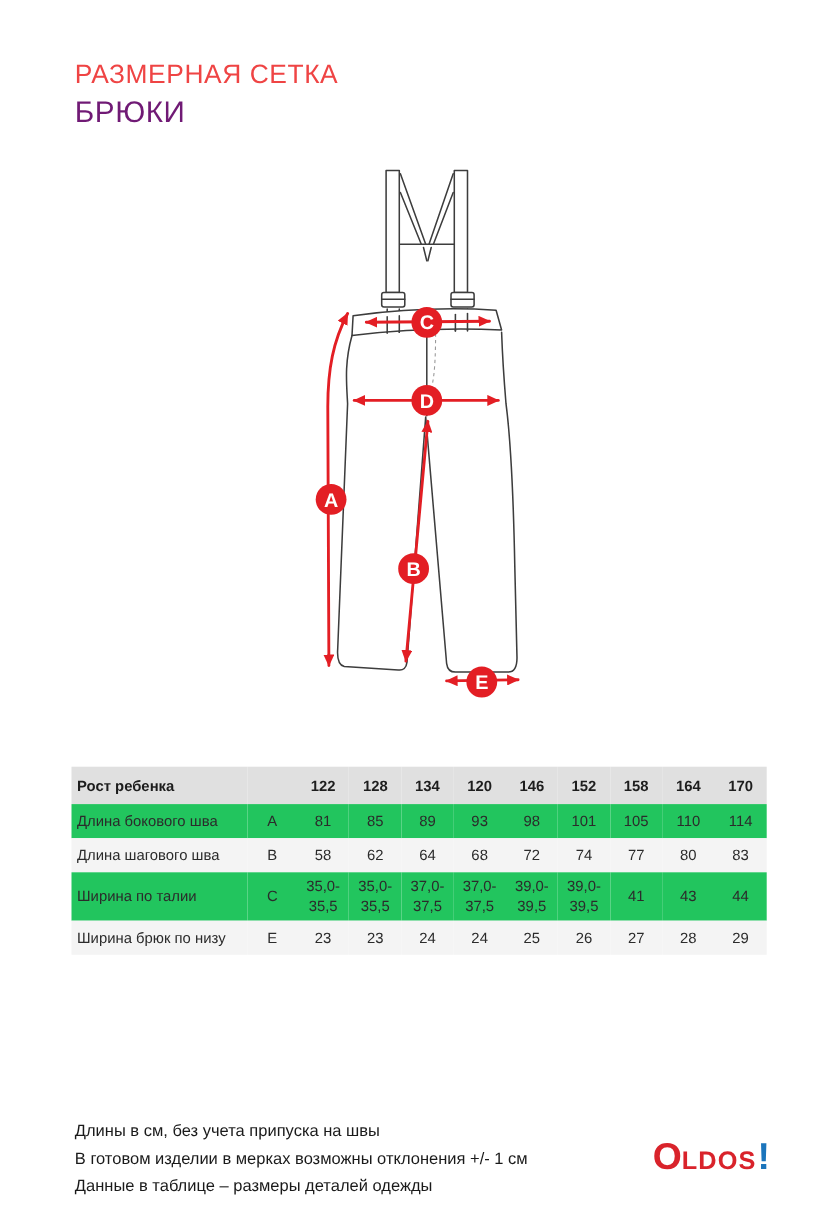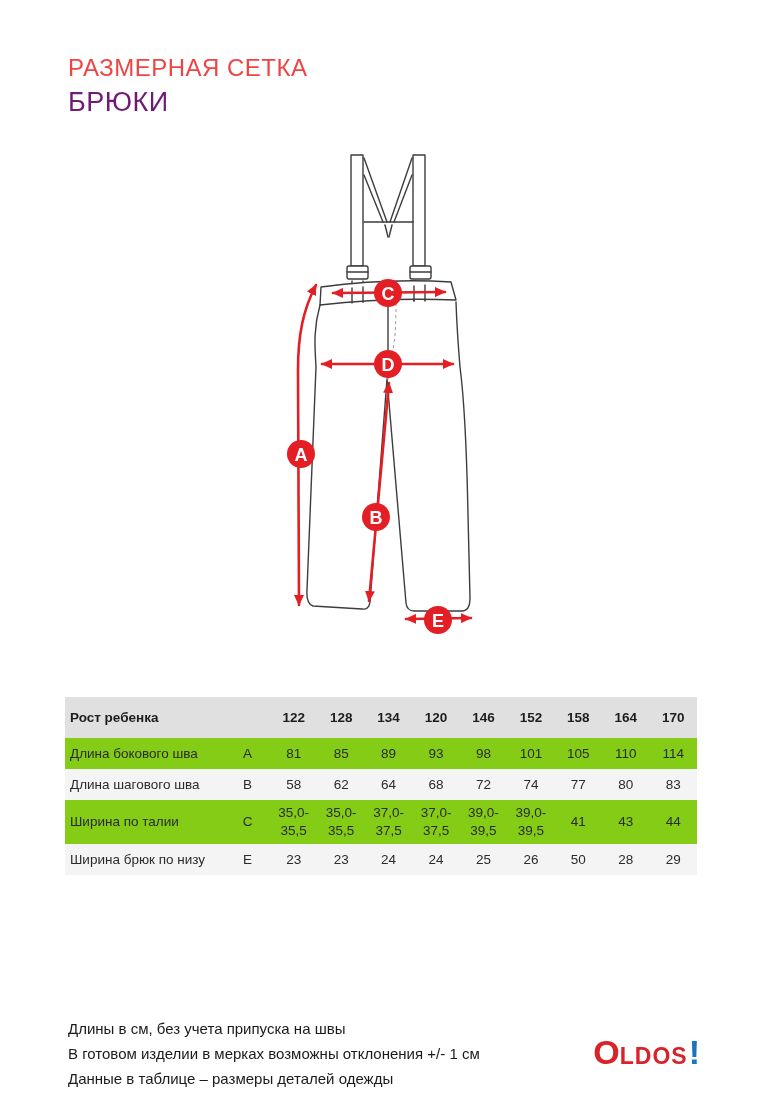--- a/index.html
+++ b/index.html
@@ -18,24 +18,24 @@
   
   .size-table {
     position:absolute; left:65px; top:697px; width:632px;
     border-collapse:collapse; table-layout:fixed;
     font-size:13.5px; color:#2b2b2b;
   }
   .size-table th, .size-table td {
     padding:2px 2px; text-align:center; vertical-align:middle; font-weight:400;
     overflow-wrap:break-word;
   }
-  .size-table thead tr { background:#e0e0e0; height:41px; }
+  .size-table thead tr { background:#e0e0e0; height:34px; }
   .size-table thead th { font-weight:700; color:#1d1d1d; }
   .size-table .label-cell { text-align:left; padding-left:5px; }
-  .size-table tbody tr { height:31px; background:#84cc16; }
+  .size-table tbody tr { height:31px; background:#22c55e; }
   .size-table tbody tr:nth-child(even) { background:#f4f4f4; }
   .size-table tbody tr.tall { height:44px; line-height:1.35; }
 
   
   .footer-notes { position:absolute; left:68px; top:1016px; font-size:15px; line-height:25px; color:#1a1a1a; }
   .footer-notes p { margin:0; }
 
   
   .logo { position:absolute; right:62px; top:1033px; white-space:nowrap; color:#d9232b; font-weight:700; }
   .logo-first { font-size:34px; letter-spacing:0; }
@@ -207,21 +207,21 @@
       </tr>
       <tr>
         <td class="label-cell">Ширина брюк по низу</td>
         <td>E</td>
         <td>23</td>
         <td>23</td>
         <td>24</td>
         <td>24</td>
         <td>25</td>
         <td>26</td>
-        <td>50</td>
+        <td>27</td>
         <td>28</td>
         <td>29</td>
       </tr>
     </tbody>
   </table>
 
   <div class="footer-notes">
     <p>Длины в см, без учета припуска на швы</p>
     <p>В готовом изделии в мерках возможны отклонения +/- 1 см</p>
     <p>Данные в таблице – размеры деталей одежды</p>

